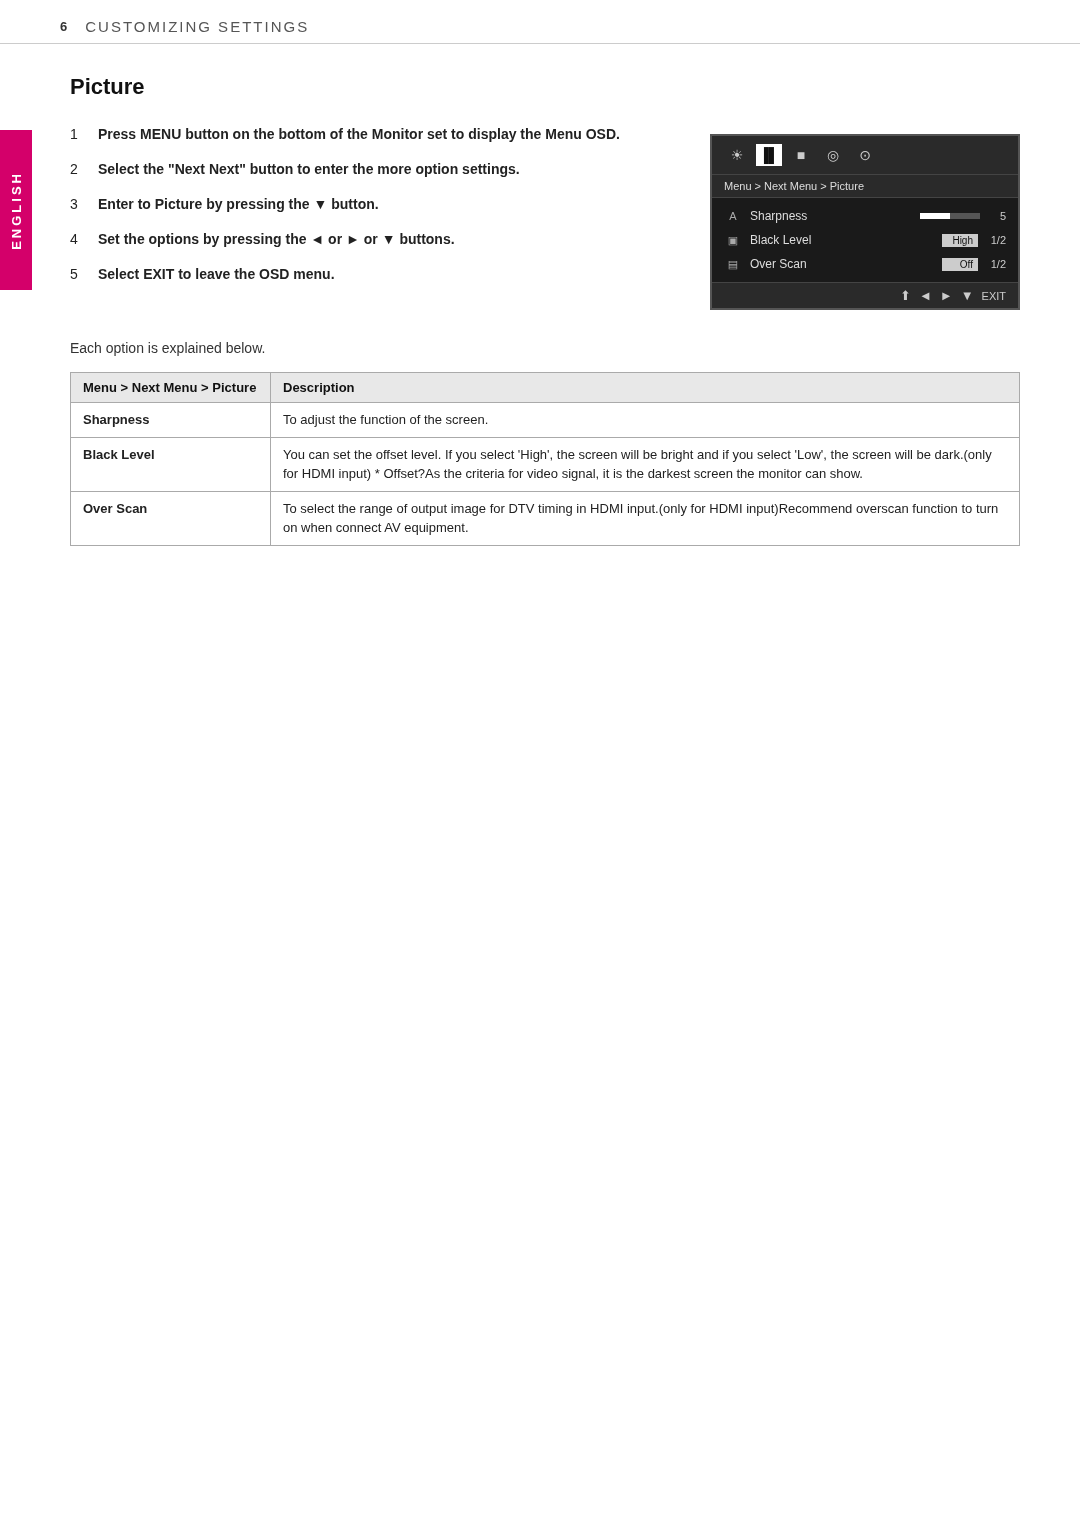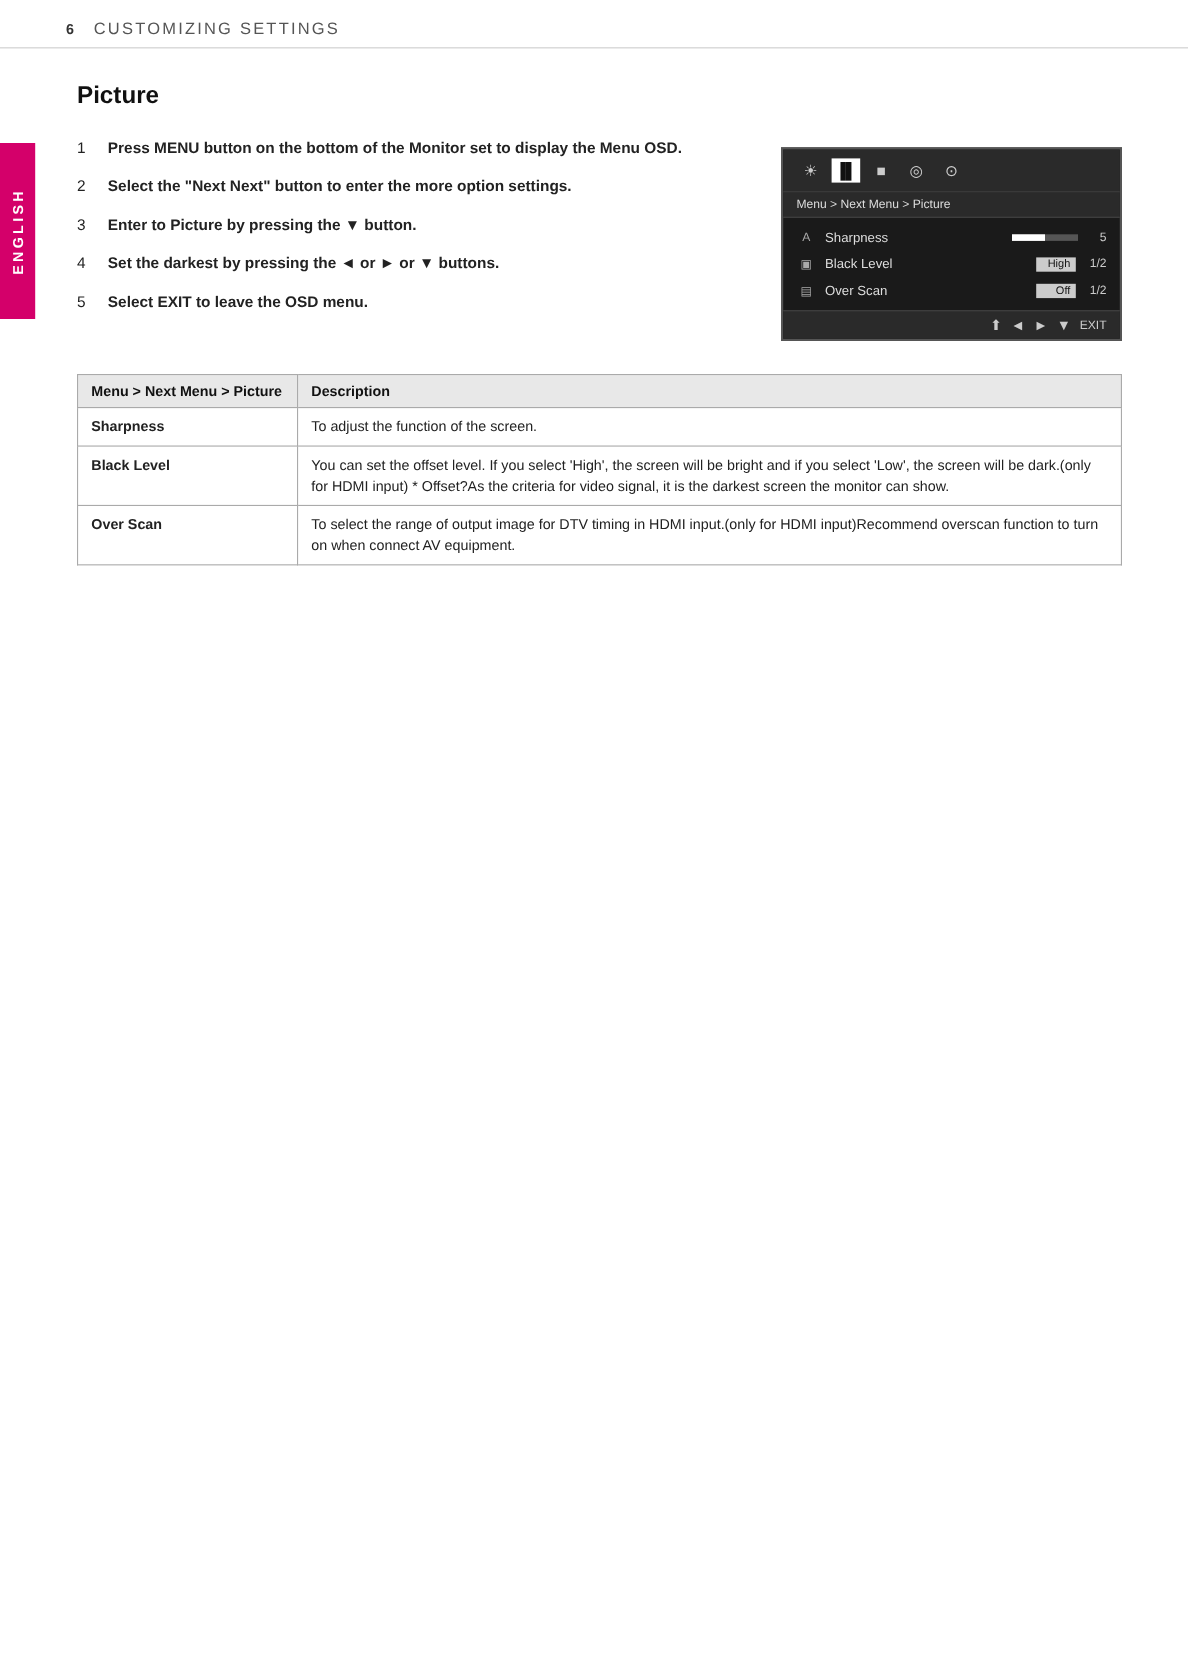--- a/index.html
+++ b/index.html
@@ -297,21 +297,21 @@
       <div class="instruction-item">
         <span class="instruction-number">3</span>
         <span class="instruction-text">
           Enter to <strong>Picture</strong> by pressing the ▼ button.
         </span>
       </div>
 
       <div class="instruction-item">
         <span class="instruction-number">4</span>
         <span class="instruction-text">
-          Set the darkest by pressing the ◄ or ► or ▼ buttons.
+          Set the options by pressing the ◄ or ► or ▼ buttons.
         </span>
       </div>
 
       <div class="instruction-item">
         <span class="instruction-number">5</span>
         <span class="instruction-text">
           Select <strong>EXIT</strong> to leave the OSD menu.
         </span>
       </div>
 
@@ -364,20 +364,21 @@
         <span class="osd-footer-icon">◄</span>
         <span class="osd-footer-icon">►</span>
         <span class="osd-footer-icon">▼</span>
         <span class="osd-exit-label">EXIT</span>
       </div>
 
     </div>
 
   </div>
 
+  <p class="section-sep">Each option is explained below.</p>
 
   <table class="desc-table">
     <thead>
       <tr>
         <th>Menu &gt; Next Menu &gt; Picture</th>
         <th>Description</th>
       </tr>
     </thead>
     <tbody id="table-body">
     <tr>

